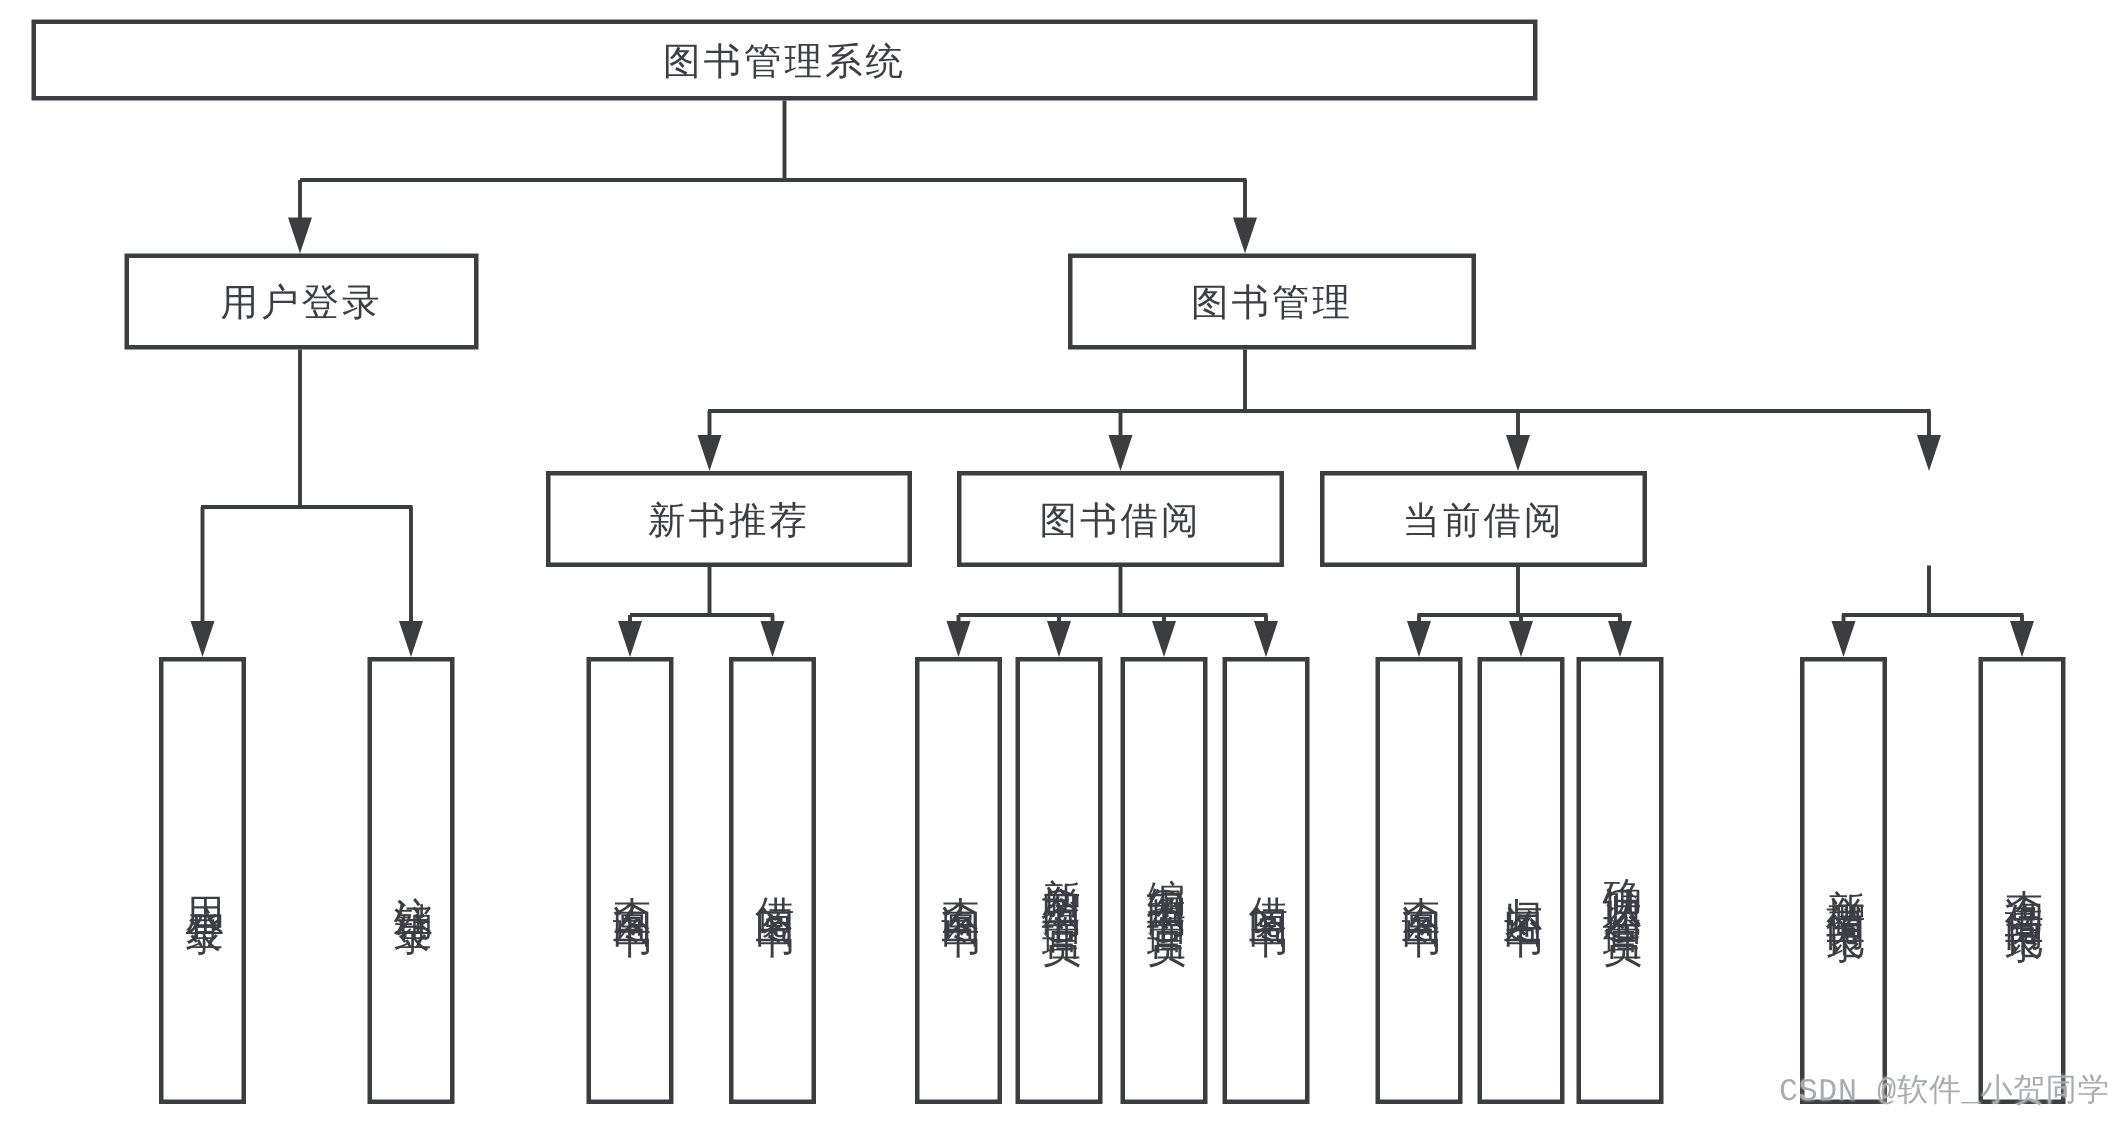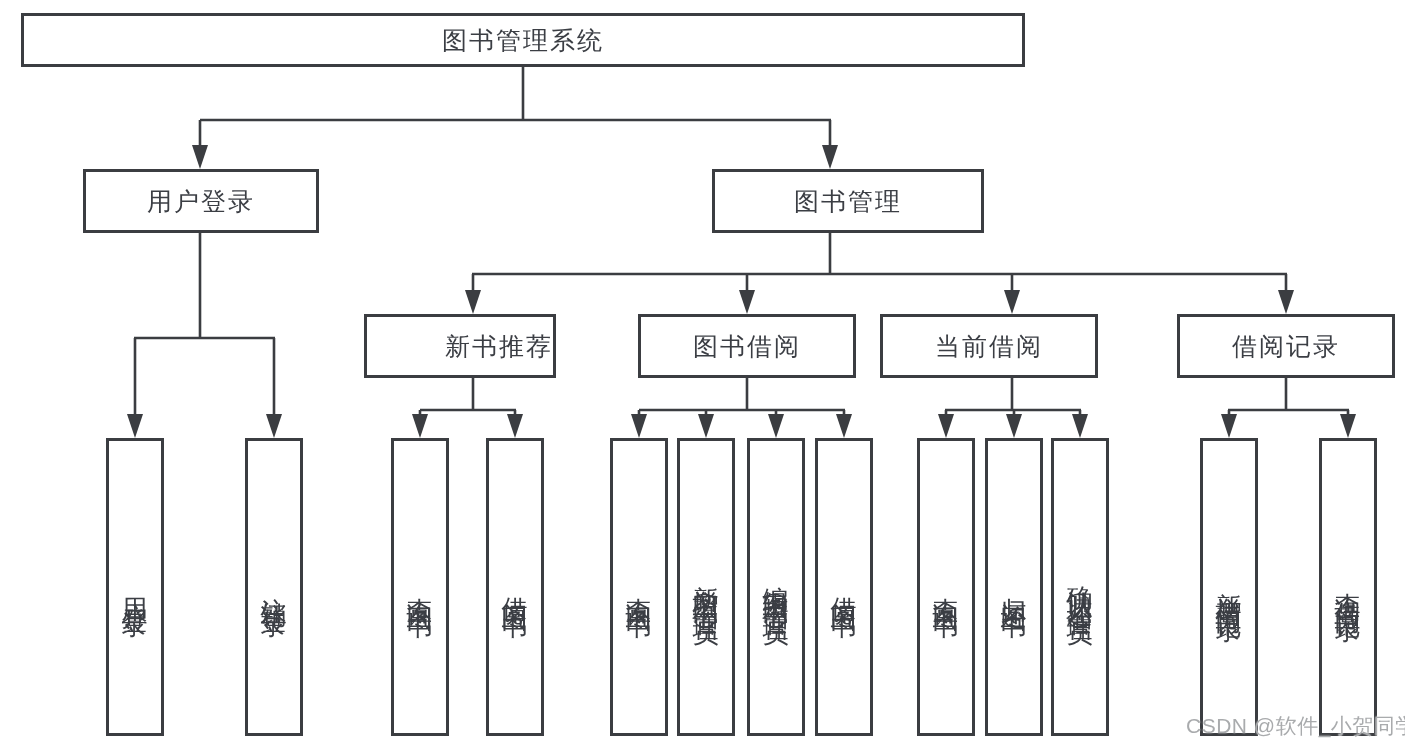--- a/index.html
+++ b/index.html
@@ -1,21 +1,21 @@
 <!DOCTYPE html>
 <html><head>
 <meta charset="utf-8">
 <style>
   html, body { margin: 0; padding: 0; background: #ffffff; }
   .canvas {
     position: relative;
     width: 1405px;
     height: 747px;
     background: #ffffff;
-    font-family: Liberation Sans, sans-serif;
+    font-family: Liberation Mono, monospace;
     color: #3b3e44;
     overflow: hidden;
   }
   svg.edges {
     position: absolute;
     left: 0; top: 0;
     z-index: 0;
   }
   .node {
     position: absolute;
@@ -127,31 +127,28 @@
     <span>图书管理系统</span>
   </div>
 
   <div class="node" style="left:83px; top:169px; width:236px; height:64px;">
     <span>用户登录</span>
   </div>
   <div class="node" style="left:712px; top:169px; width:272px; height:64px;">
     <span>图书管理</span>
   </div>
 
-  <div class="node" style="left:364px; top:314px; width:192px; height:64px;justify-content:flex-end;">
+  <div class="node" style="left:364px; top:314px; width:244px; height:64px;">
     <span>新书推荐</span>
   </div>
   <div class="node" style="left:638px; top:314px; width:218px; height:64px;justify-content:center;">
     <span>图书借阅</span>
   </div>
   <div class="node" style="left:880px; top:314px; width:218px; height:64px;">
     <span>当前借阅</span>
-  </div>
-  <div class="node" style="left:1177px; top:314px; width:218px; height:64px;">
-    <span>借阅记录</span>
   </div>
 
   <div class="leaf" style="left:106px; top:438px; width:58px; height:298px;">
     <span class="vtext">用户登录</span>
   </div>
   <div class="leaf" style="left:245px; top:438px; width:58px; height:298px;">
     <span class="vtext">注销登录</span>
   </div>
 
   <div class="leaf" style="left:391px; top:438px; width:58px; height:298px;">

